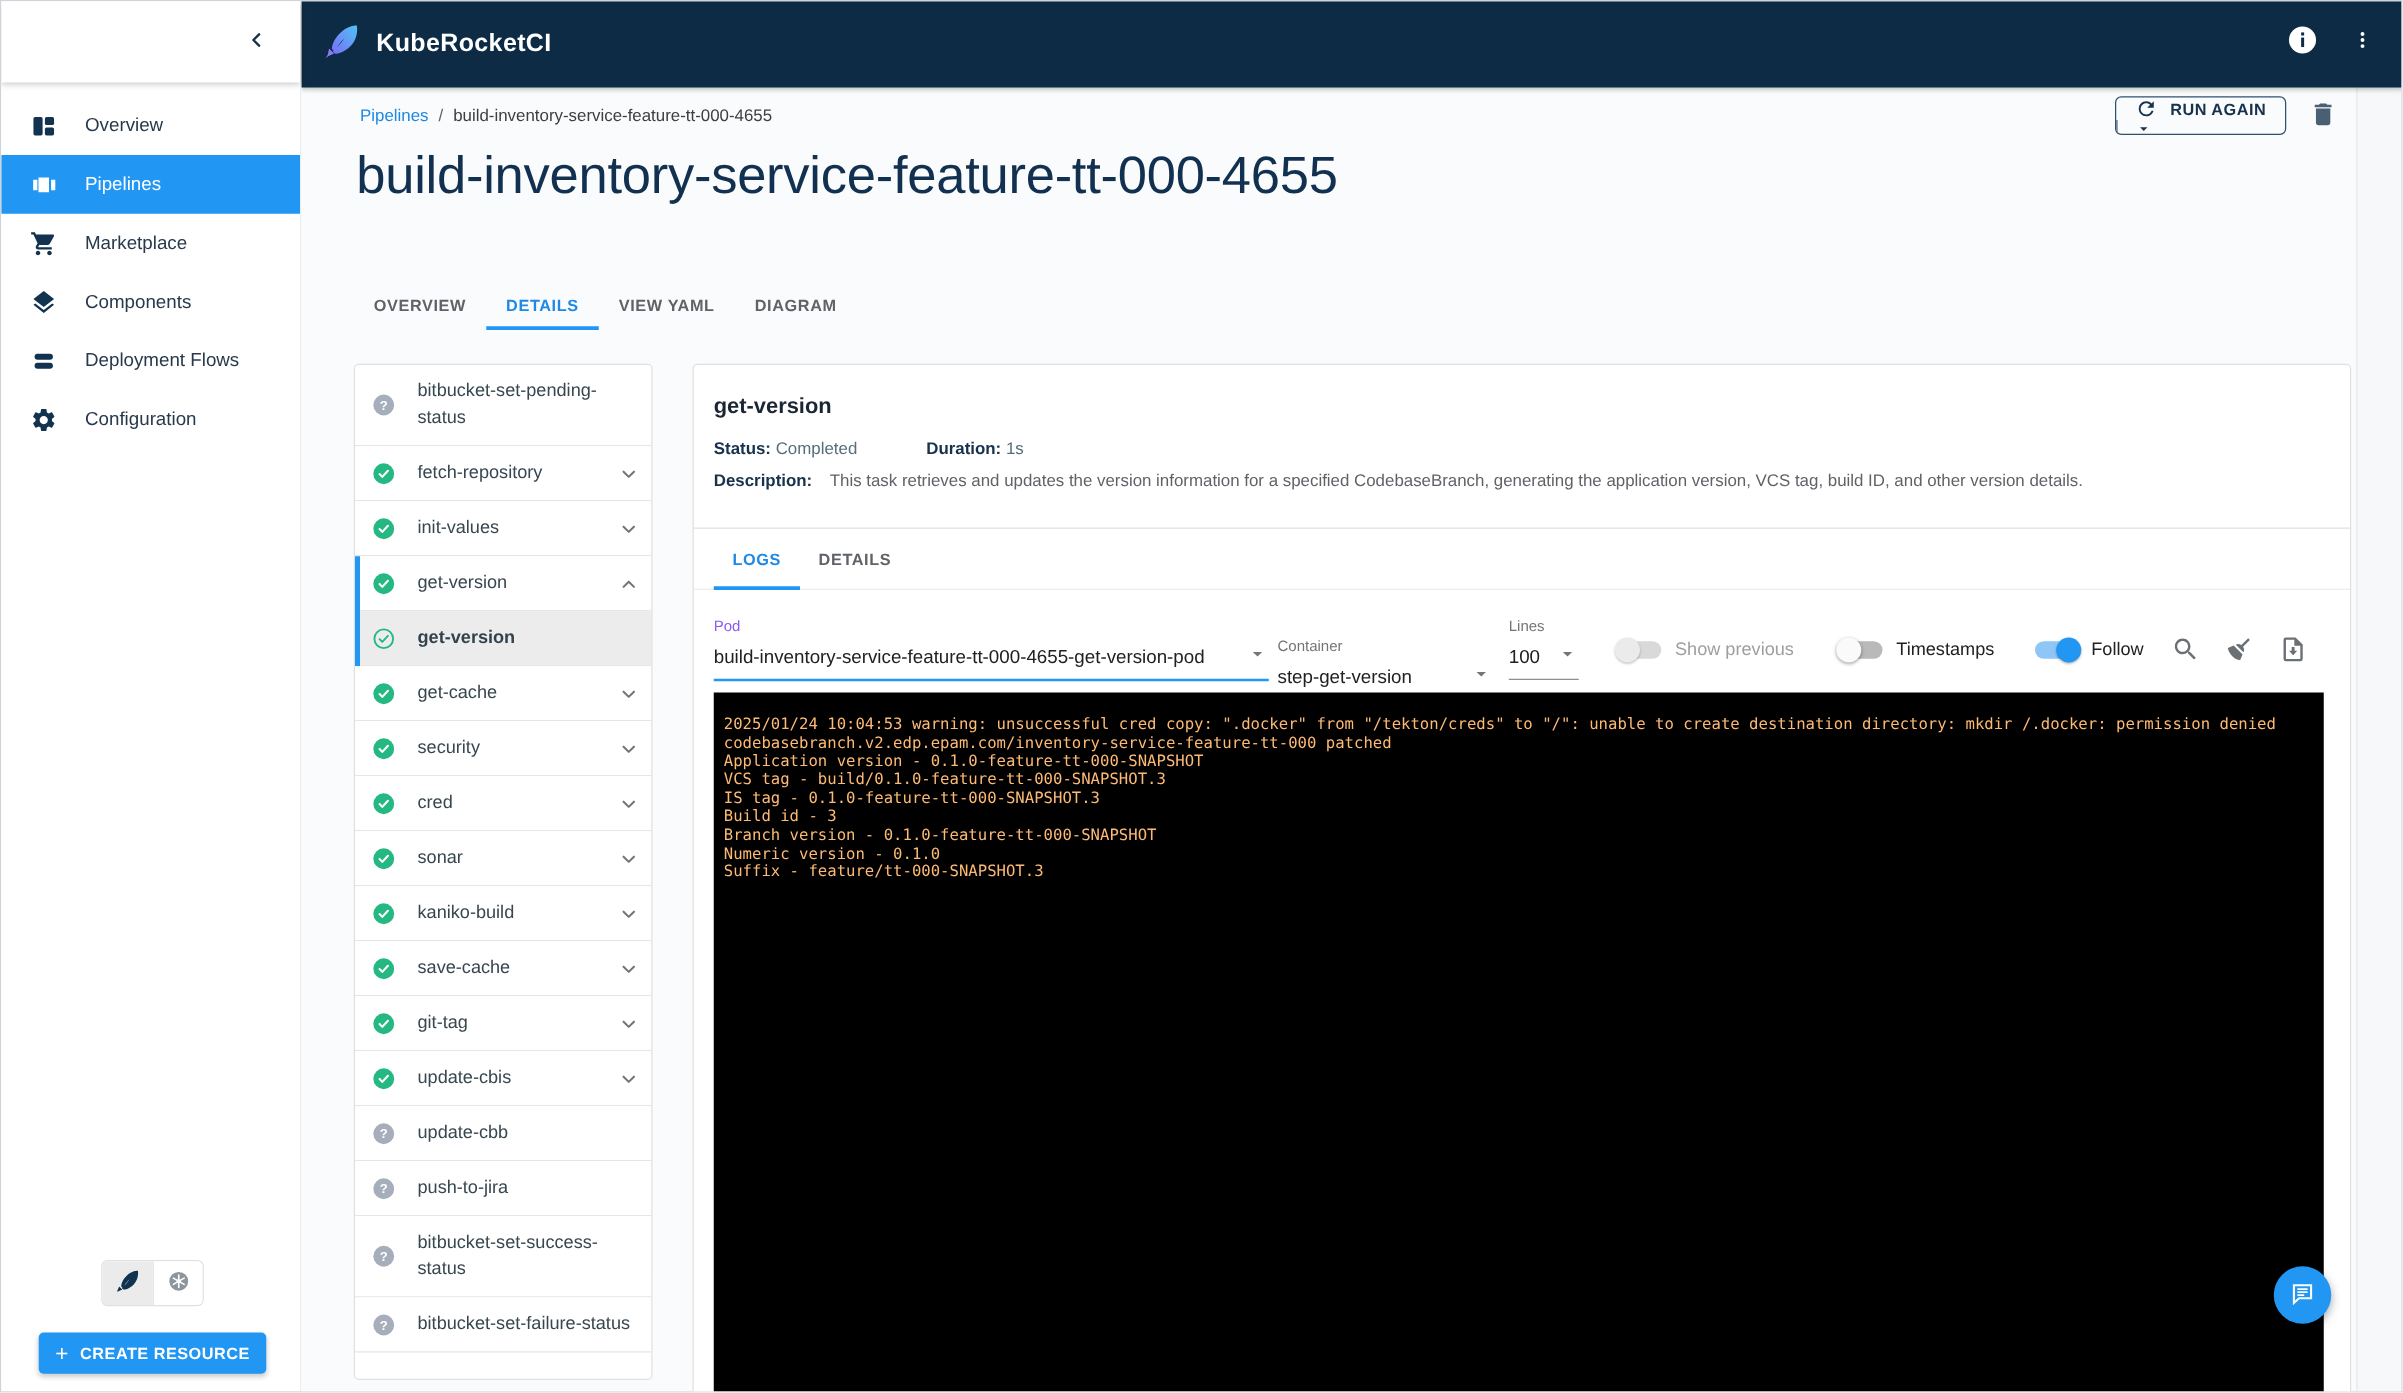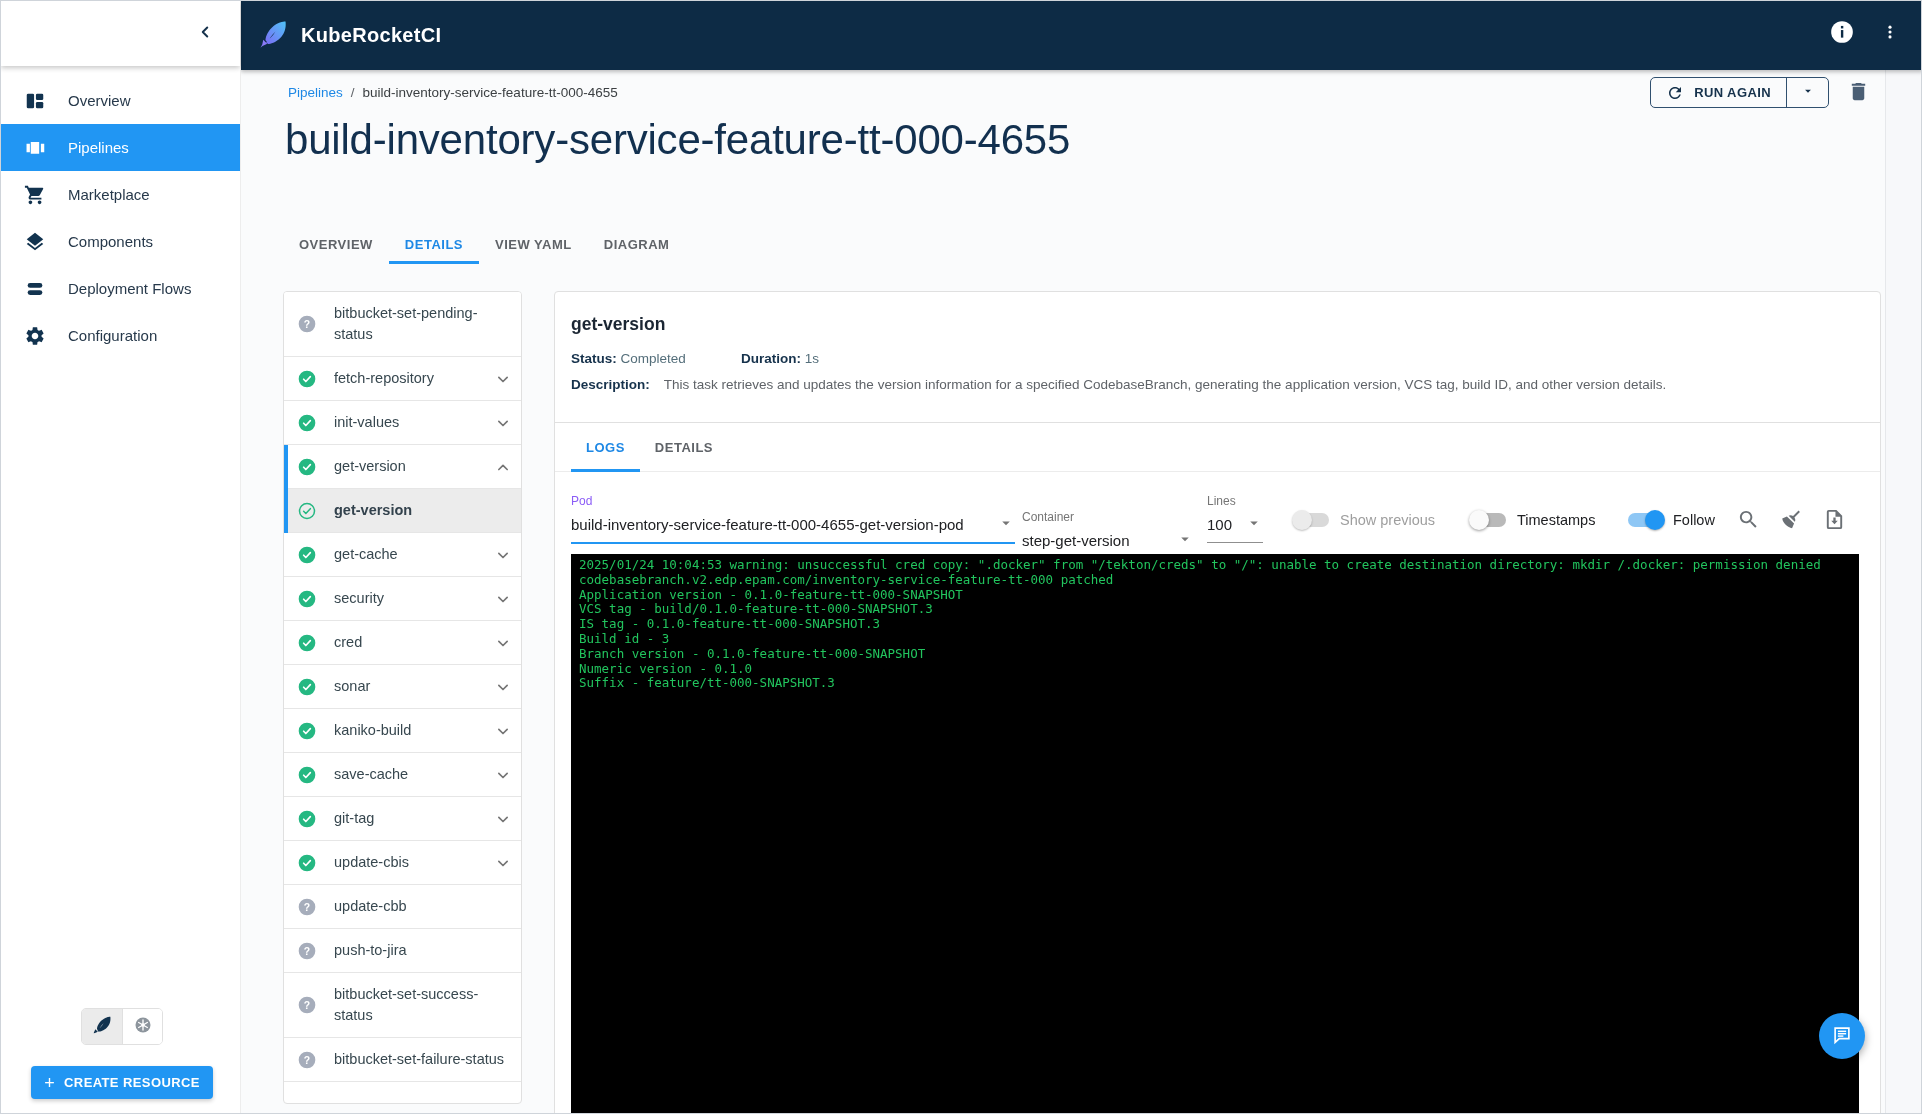--- a/index.html
+++ b/index.html
@@ -47,21 +47,21 @@
   #main { position:absolute; left:240px; top:65px; width:1644px; height:1049px; background:#fafbfc; overflow:hidden; }
   #scrollstrip { position:absolute; left:1884px; top:65px; width:37px; height:1049px;
                  background:#f7f8fa; border-left:1px solid #e6e8eb; }
 
   #breadcrumb { position:absolute; left:47px; top:19px; font-size:13.5px; display:flex; gap:8px; align-items:center; }
   #breadcrumb .bc-link { color:#1e88e5; text-decoration:none; cursor:pointer; }
   #breadcrumb .bc-sep { color:#5f6368; }
   #breadcrumb .bc-cur { color:#3c4043; }
 
   #actions { position:absolute; right:15px; top:11px; display:flex; align-items:center; gap:18px; }
-  #run-again { display:flex; align-items:stretch; border:1px solid #30506f; border-radius:5px; height:31px; overflow:hidden; background:#fafbfc; }
+  #run-again { display:flex; align-items:stretch; border:1px solid #30506f; border-radius:5px; height:31px; overflow:hidden; background:#fafbfc;flex-direction:column; }
   #run-again .ra-main { display:flex; align-items:center; gap:10px; padding:0 15px; cursor:pointer; background:none; border:none; }
   #run-again .ra-main span { font-size:13px; font-weight:600; letter-spacing:.4px; color:#16324c; font-family:"Liberation Sans",sans-serif; }
   #run-again .ra-caret { width:42px; border:none; border-left:1px solid #30506f; background:none; cursor:pointer;
                          display:flex; align-items:center; justify-content:center; }
   #trash-btn { background:none; border:none; cursor:pointer; }
 
   #page-title { position:absolute; left:44px; top:50px; font-size:42px; font-weight:400; color:#12304f; letter-spacing:-.2px; }
 
   #page-tabs { position:absolute; left:42px; top:158px; display:flex; height:40px; }
   .ptab { padding:0 16px; border:none; background:none; cursor:pointer; font-size:13px; font-weight:600;
@@ -125,21 +125,21 @@
   .toggle.st-off-disabled .knob { background:#ebebeb; box-shadow:0 1px 2px rgba(0,0,0,.25); }
   .toggle.st-off-disabled .tlabel { color:#9e9e9e;text-align:right; }
   #tg-0 { left:740px; } #tg-1 { left:917px; } #tg-2 { left:1073px; }
 
   #log-toolbar-icons { position:absolute; top:36px; left:1182px; display:flex; gap:20px; }
   #log-toolbar-icons .icon-btn svg { width:23px; height:23px; fill:#6b7075; }
 
   #terminal { position:absolute; left:16px; top:262px; width:1288px; height:583px; background:#000;
               overflow:hidden; cursor:text; }
   #terminal pre { font-family:"DejaVu Sans Mono", monospace; font-size:12.5px; line-height:14.8px;
-                  color:#22c55e; padding:4px 8px; white-space:pre; }
+                  color:#fdba74; padding:18px 8px; white-space:pre; }
 
   #chat-fab { position:absolute; left:1578px; top:947px; width:46px; height:46px; border-radius:50%;
               background:#2196f3; border:none; cursor:pointer; display:flex; align-items:center; justify-content:center;
               box-shadow:0 3px 8px rgba(0,0,0,.35); }
 </style>
 </head>
 <body>
 
 <div id="sidebar">
   <div id="sidebar-header">

